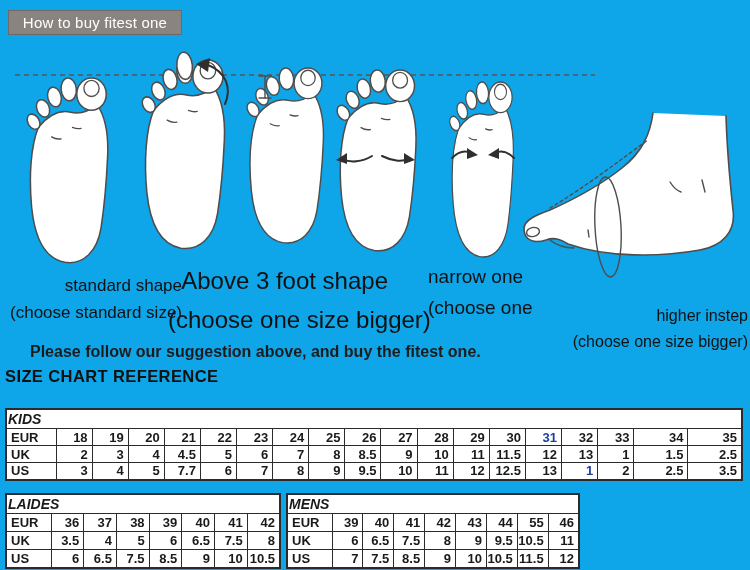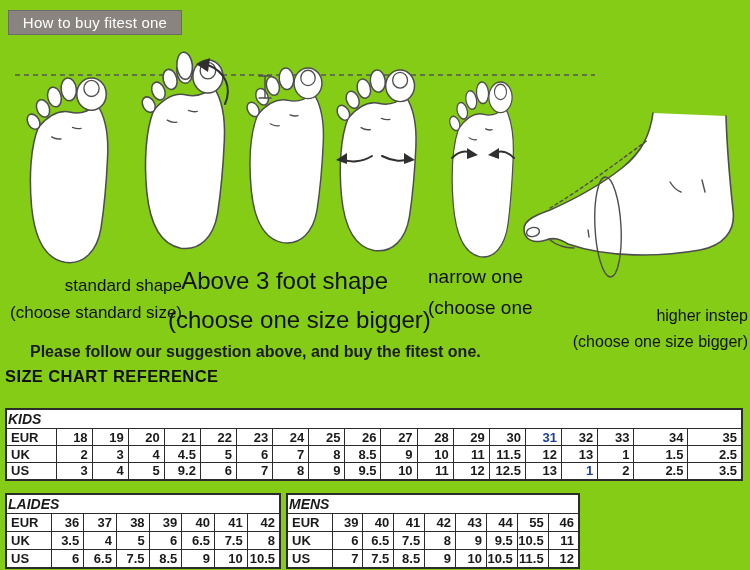--- a/index.html
+++ b/index.html
@@ -1,16 +1,16 @@
 <!DOCTYPE html>
 <html><head>
 <meta charset="utf-8">
 <style>
   html,body{margin:0;padding:0;background:#ffffff;}
-  .page{position:relative;width:750px;height:570px;background:#84cc16;overflow:hidden;
+  .page{position:relative;width:750px;height:570px;background:#0ea5e9;overflow:hidden;
         font-family:"Liberation Sans",sans-serif;color:#1a1a1a;}
 
   
   .header-bar{position:absolute;left:8px;top:10px;width:172px;height:23px;background:#8a8481;
               border:1px solid #6f6a67;display:flex;align-items:center;justify-content:center;}
   .header-bar span{color:#ffffff;font-size:15px;letter-spacing:0.2px;}
 
   
   .figures{position:absolute;left:0;top:48px;width:750px;height:232px;pointer-events:none;}
   .ln{fill:#ffffff;stroke:#4d4d4d;stroke-width:1.6;stroke-linecap:round;stroke-linejoin:round;}
@@ -220,21 +220,21 @@
           <td class="num">13</td>
           <td class="num">1</td>
           <td class="num">1.5</td>
           <td class="num">2.5</td>
         </tr>
         <tr>
           <td class="lbl">US</td>
           <td class="num">3</td>
           <td class="num">4</td>
           <td class="num">5</td>
-          <td class="num">9.2</td>
+          <td class="num">7.7</td>
           <td class="num">6</td>
           <td class="num">7</td>
           <td class="num">8</td>
           <td class="num">9</td>
           <td class="num">9.5</td>
           <td class="num">10</td>
           <td class="num">11</td>
           <td class="num">12</td>
           <td class="num">12.5</td>
           <td class="num">13</td>

